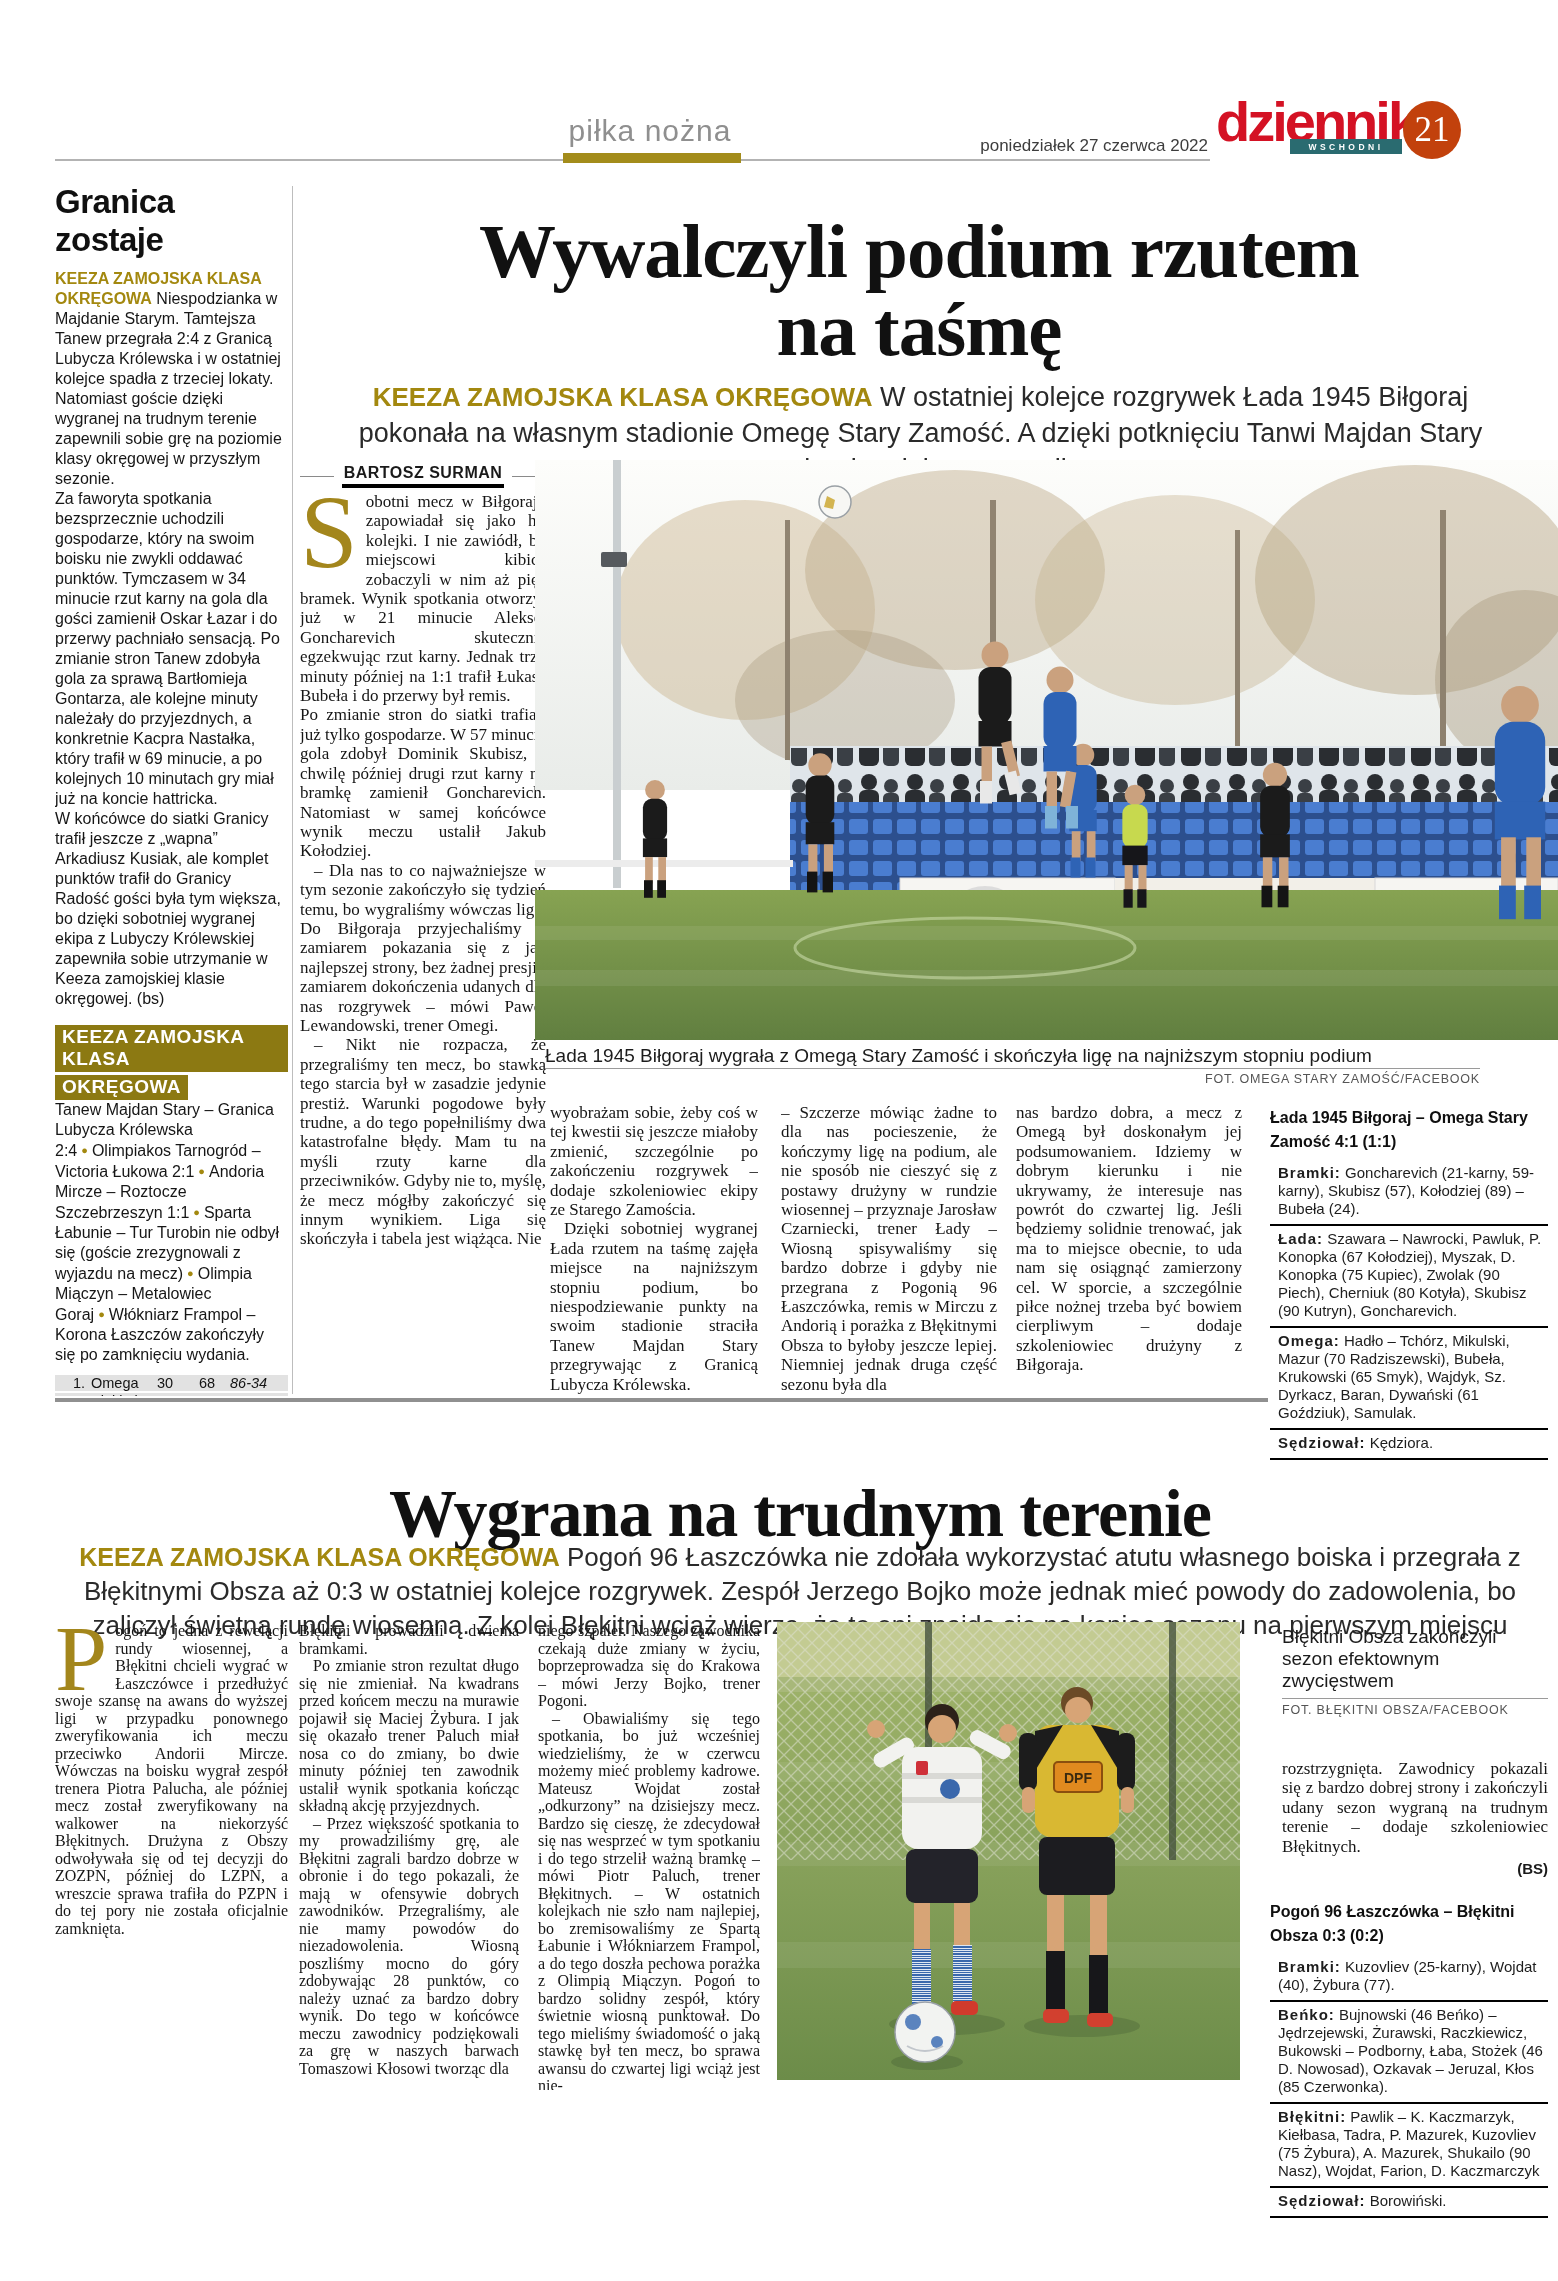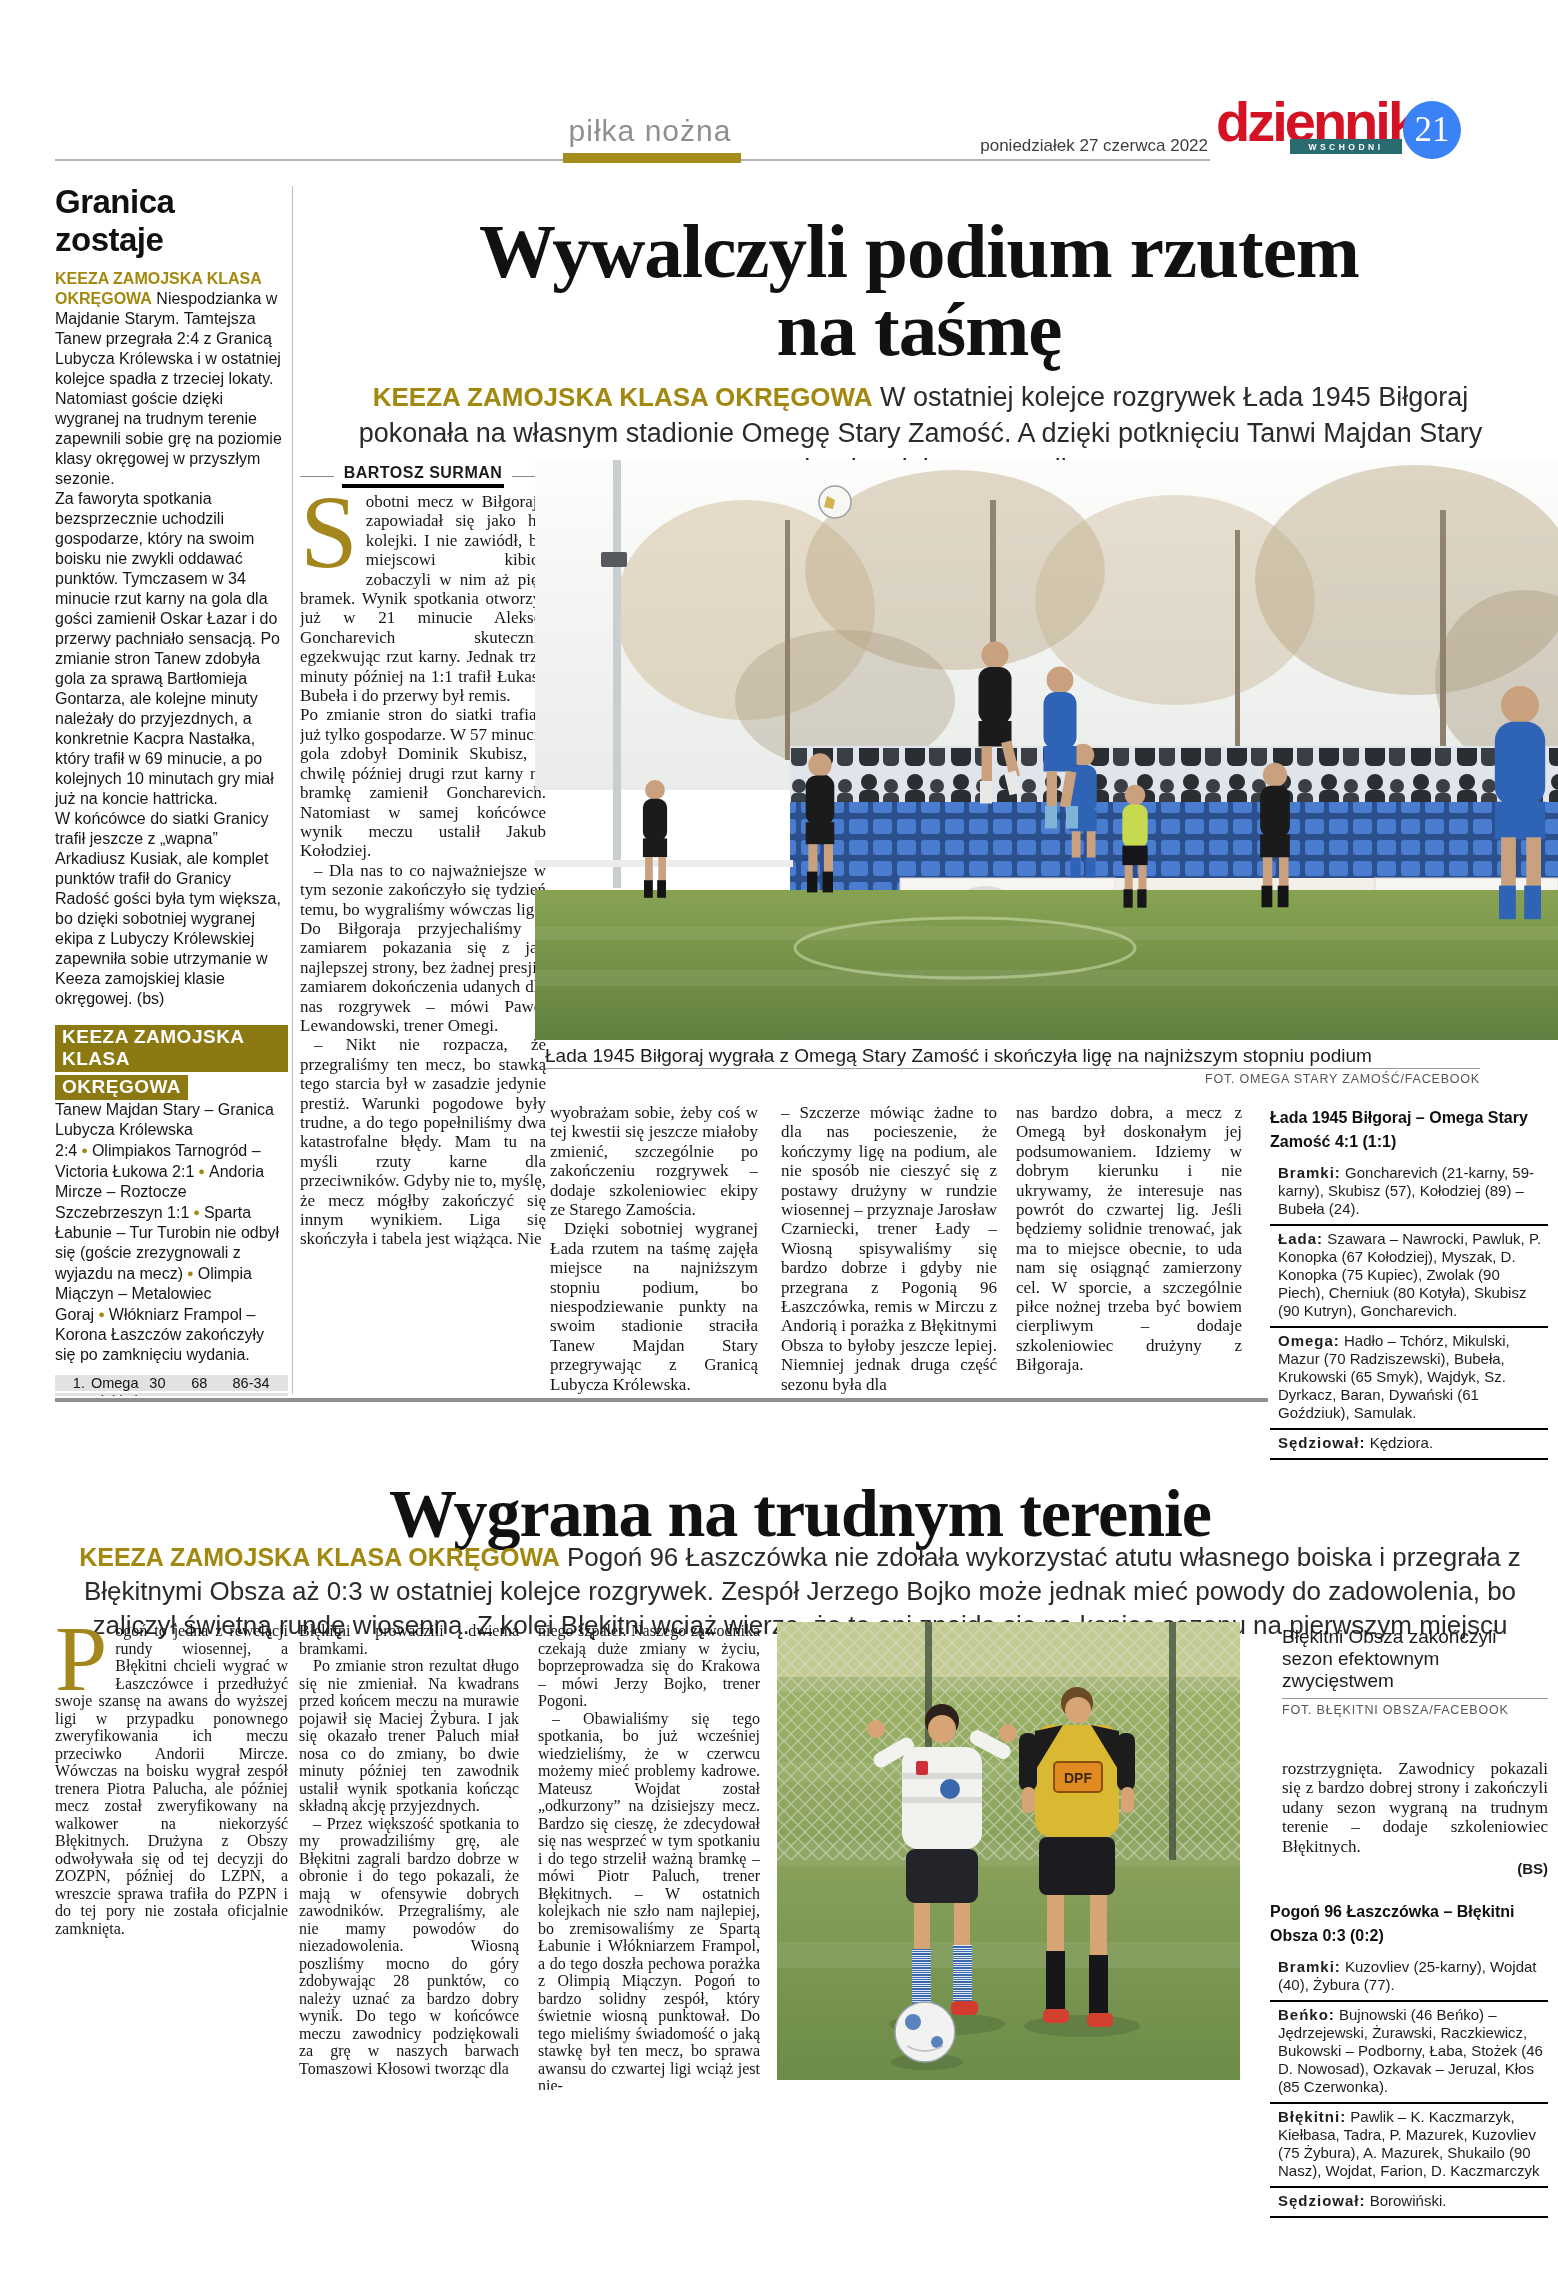--- a/index.html
+++ b/index.html
@@ -7,39 +7,39 @@
         font-family:"Liberation Sans",sans-serif;color:#1a1a1a;}
   .abs{position:absolute;}
   
   .section-label{left:555px;top:114px;width:190px;text-align:center;font-size:30px;font-weight:400;color:#8f8f8f;letter-spacing:1px;}
   .header-rule{left:55px;top:159px;width:1155px;height:2px;background:#b3b3b3;}
   .gold-bar{left:563px;top:153px;width:178px;height:10px;background:#a38c1b;z-index:2;}
   .date{left:930px;top:136px;width:278px;text-align:right;font-size:17px;color:#3d3d3d;}
   .logo{left:1216px;top:94px;font-size:56px;font-weight:bold;color:#d41224;letter-spacing:-3px;line-height:1;}
   .logo-band{left:1290px;top:139px;width:112px;height:15px;background:#2a6b70;display:flex;align-items:center;justify-content:center;}
   .logo-band span{color:#fff;font-size:8.5px;letter-spacing:3.5px;font-weight:bold;}
-  .page-badge{left:1403px;top:101px;width:58px;height:58px;border-radius:50%;background:#3b82f6;display:flex;align-items:center;justify-content:center;}
+  .page-badge{left:1403px;top:101px;width:58px;height:58px;border-radius:50%;background:#c2410c;display:flex;align-items:center;justify-content:center;}
   .page-badge span{color:#fff;font-family:"Liberation Serif",serif;font-size:35px;}
   
   .left-col{left:55px;top:183px;width:233px;height:1213px;overflow:hidden;}
   .left-col h2{margin:0 0 10px 0;font-size:33px;letter-spacing:-0.5px;font-weight:bold;color:#101010;}
   .left-col p{margin:0;font-size:16px;line-height:20px;color:#161616;}
   .tag{color:#a3880f;font-weight:bold;}
   .resbox-title{display:inline-block;background:#8c7912;color:#fff;font-weight:bold;font-size:19px;padding:1px 7px 2px 7px;letter-spacing:0.5px;}
   .resbox{margin-top:16px;}
   .resbox .l2{margin-top:3px;}
   .results{margin-top:7px;font-size:16px;line-height:20px;}
   .results .bullet{color:#a3880f;font-size:11px;margin:0 4px;vertical-align:2px;}
   .ltable{margin-top:10px;}
   .trow{display:flex;align-items:center;background:#e2e2e2;height:15.5px;margin-bottom:2.5px;font-size:14.5px;color:#141414;}
   .c-pos{width:30px;text-align:right;padding-right:6px;}
   .c-team{flex:1;}
   .c-m{width:38px;text-align:center;}
   .c-pts{width:46px;text-align:center;}
-  .c-goals{width:58px;text-align:center;padding-right:8px;}
+  .c-goals{width:58px;text-align:left;padding-right:0;font-style:italic;}
   .vrule{left:292px;top:186px;width:1px;height:1208px;background:#bdbdbd;}
   
   .headline{left:300px;top:160px;width:1238px;text-align:center;font-family:"Liberation Serif",serif;
             font-weight:bold;color:#111;font-size:77px;line-height:78px;letter-spacing:-1px;}
   .lead{left:318px;top:352px;width:1205px;text-align:center;font-size:27px;line-height:36px;color:#2a2a2a;font-weight:400;}
   .lead .tag{font-size:26px;}
   .byline{left:300px;top:464px;width:246px;display:flex;align-items:center;gap:8px;}
   .byline::before,.byline::after{content:"";flex:1;height:1px;background:#8a8a8a;}
   .byline span{font-size:16px;font-weight:bold;letter-spacing:0.5px;border-bottom:4px solid #000;padding:0 2px 2px 2px;}
   .body-col{font-family:"Liberation Serif",serif;font-size:17px;line-height:19.4px;text-align:justify;overflow:hidden;color:#151515;}

